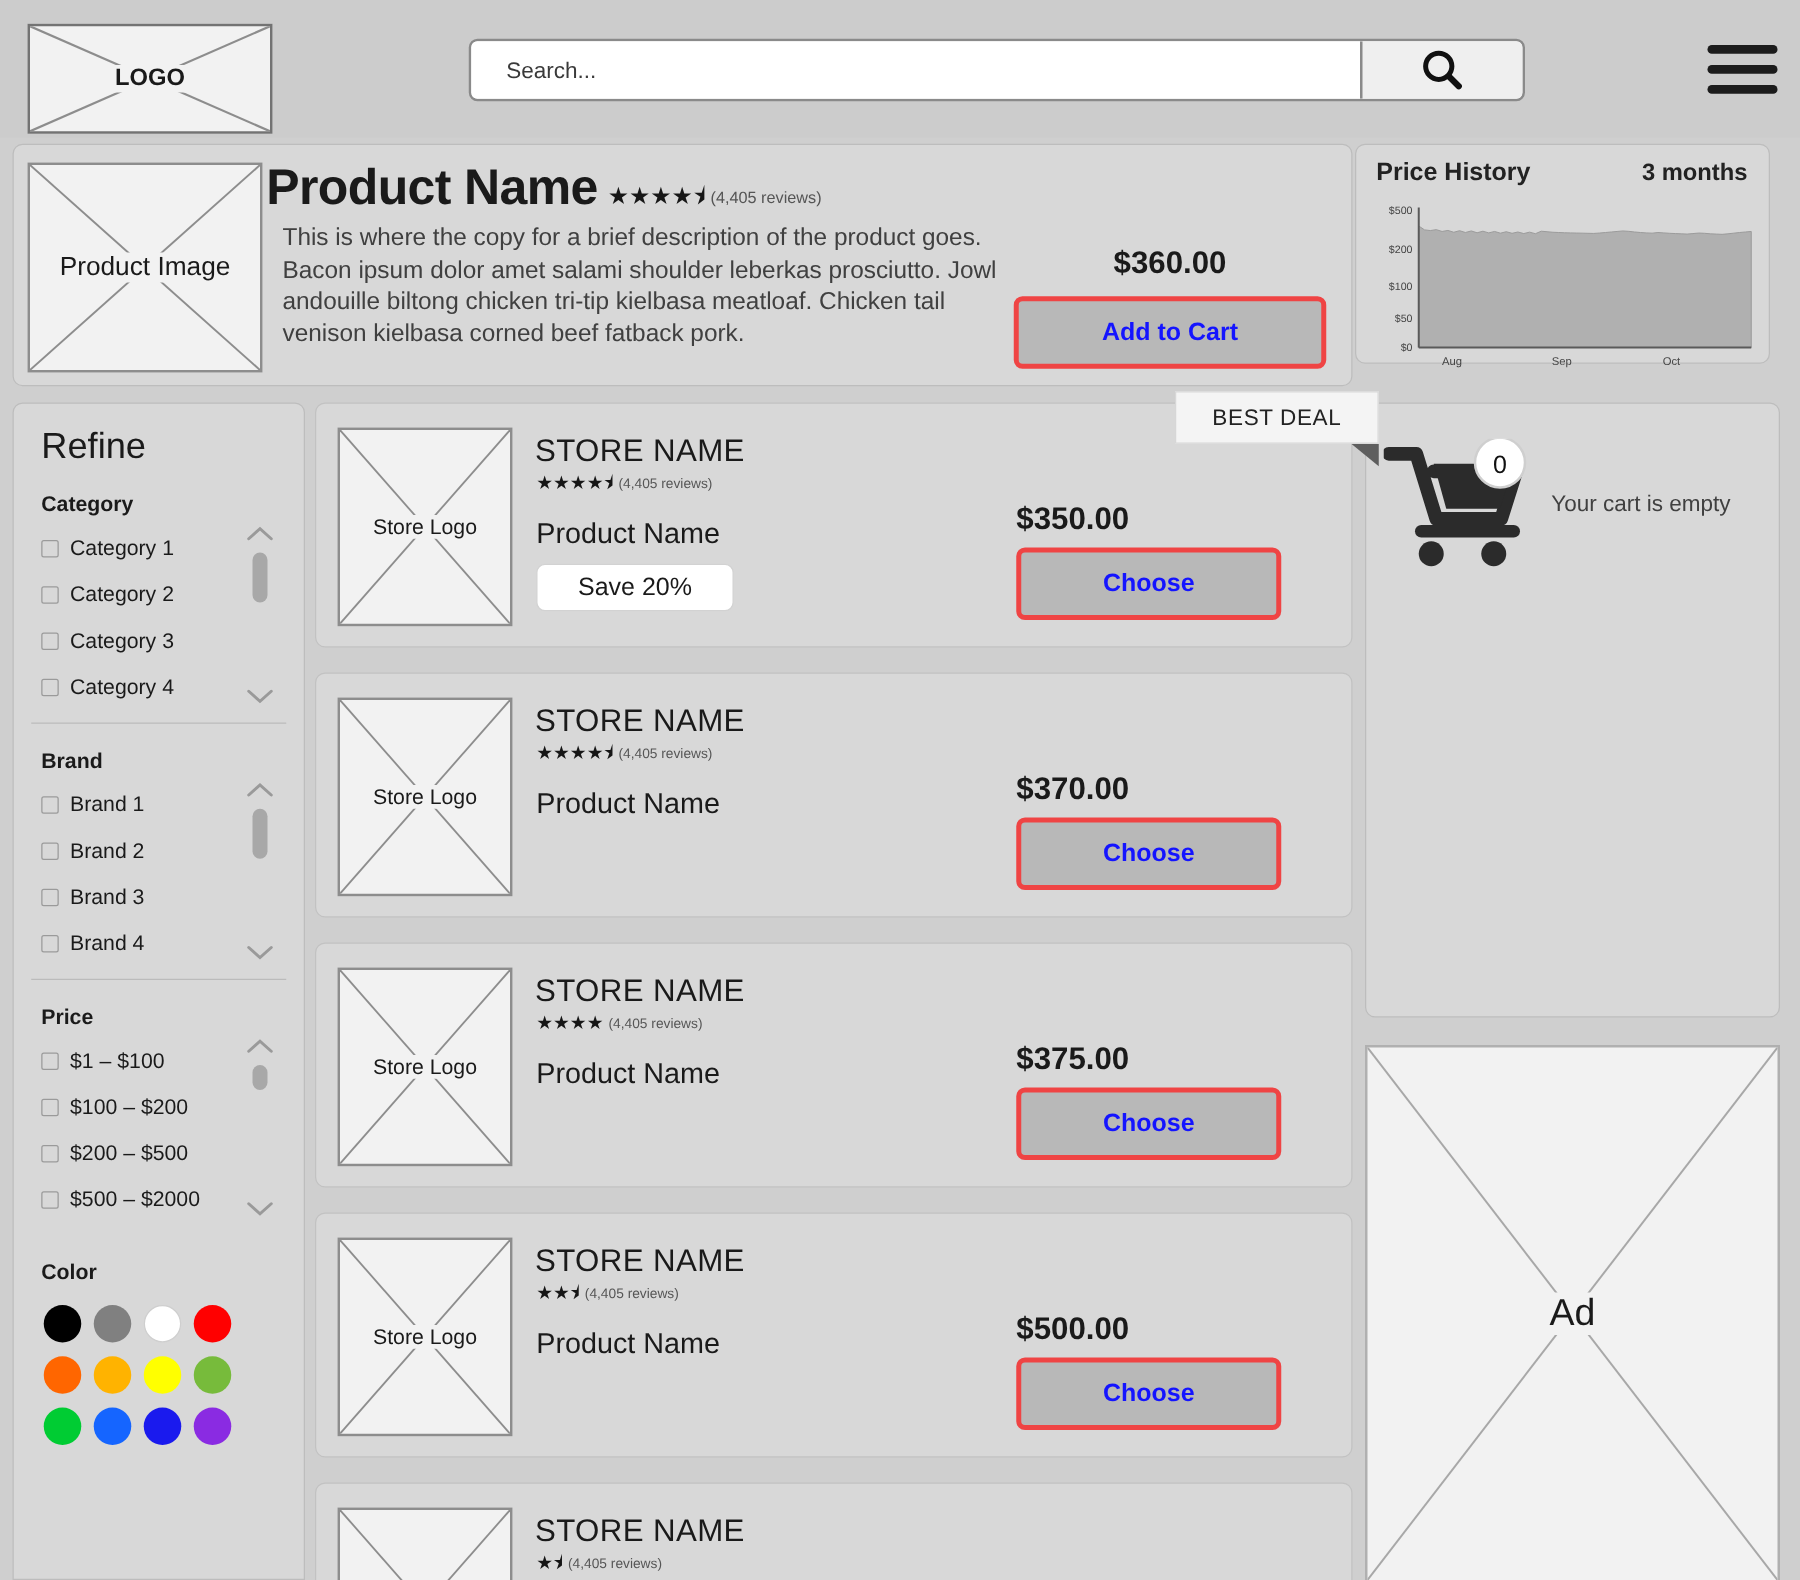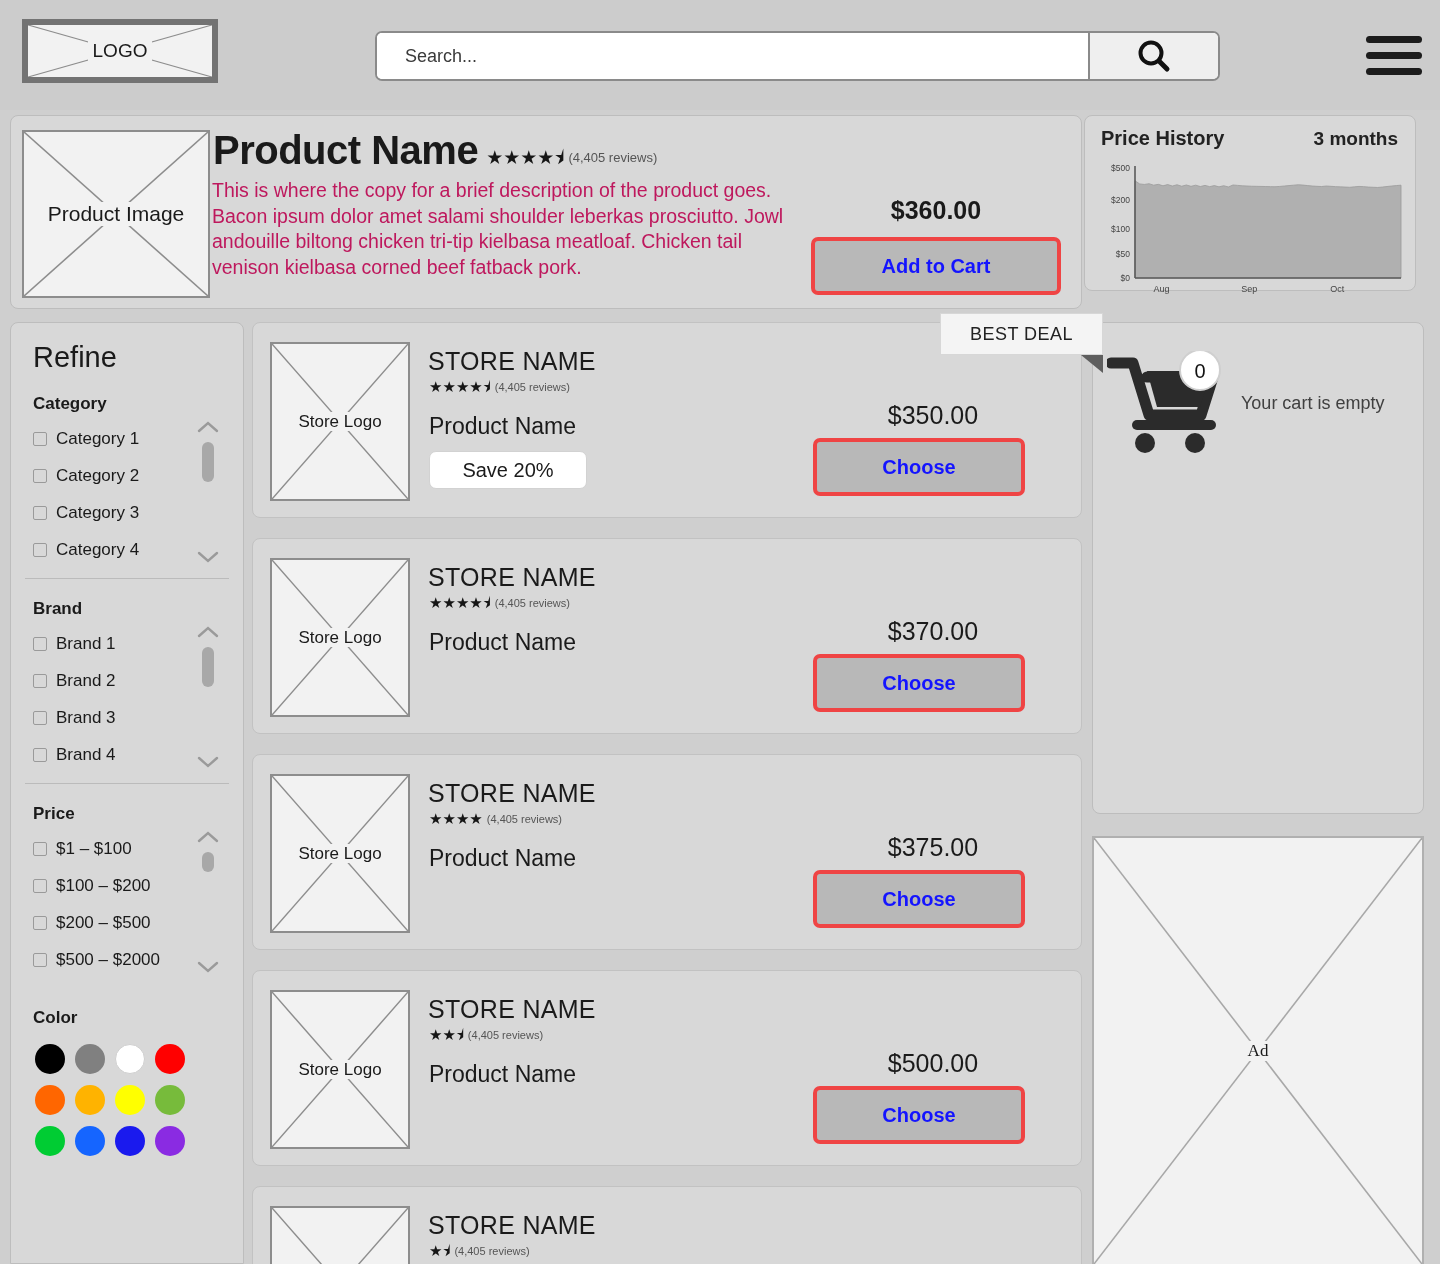--- a/index.html
+++ b/index.html
@@ -9,22 +9,22 @@
     font-family: "Liberation Sans", sans-serif;
     overflow: hidden;
   }
 
   
   .header {
     position: absolute; left: 0; top: 0; width: 1440px; height: 110px;
     background: #cccccc;
   }
   .logo-box {
-    position: absolute; left: 22px; top: 19px; width: 196px; height: 64px;
-    background: #f2f2f2; border: 6px solid #737373;
+    position: absolute; left: 22px; top: 19px; width: 196px; height: 88px;
+    background: #f2f2f2; border: 2px solid #737373; font-weight: bold;
   }
   .xbox { position: relative; background: #f2f2f2; }
   .xbox svg { position: absolute; left: 0; top: 0; width: 100%; height: 100%; }
   .xbox .xlabel {
     position: absolute; left: 0; top: 0; width: 100%; height: 100%;
     display: flex; align-items: center; justify-content: center;
     color: #1a1a1a;
   }
   .xbox .xlabel span { background: #f2f2f2; padding: 0 5px; line-height: 1.15; text-align: center; }
   .logo-box .xlabel span { font-size: 19px; }
@@ -68,22 +68,22 @@
     position: absolute; left: 202px; top: 12px; display: flex; align-items: baseline; gap: 8px;
   }
   .product-title { font-size: 40px; font-weight: bold; color: #1a1a1a; letter-spacing: -0.5px; }
   .rating { display: inline-flex; align-items: center; gap: 4px; }
   .stars { letter-spacing: 0px; color: #161616; line-height: 1; }
   .reviews { color: #555; }
   .product-title-row .stars { font-size: 19px; }
   .product-title-row .reviews { font-size: 13px; }
 
   .product-desc {
-    position: absolute; left: 201px; top: 62px; width: 588px;
-    font-size: 19.5px; line-height: 25.5px; color: #be185d;
+    position: absolute; left: 215px; top: 62px; width: 588px;
+    font-size: 19.5px; line-height: 25.5px; color: #404040;
   }
 
   .price-col { position: absolute; left: 800px; top: 80px; width: 250px; text-align: center; }
   .price-big { font-size: 25px; font-weight: bold; color: #1a1a1a; }
   .btn-gray {
     display: block; width: 100%; margin-top: 12px; height: 58px;
     background: #b8b8b8; border: 4px solid #ef4444; border-radius: 7px;
     color: #1414ff; font-size: 20px; font-weight: bold; cursor: pointer;
     font-family: "Liberation Sans", sans-serif;
   }
@@ -141,22 +141,22 @@
   .store-rating { position: absolute; left: 176px; top: 56px; display: flex; align-items: center; gap: 4px; }
   .store-rating .stars { font-size: 15px; }
   .store-rating .reviews { font-size: 11px; }
   .store-product { position: absolute; left: 176px; top: 90px; font-size: 23px; color: #1a1a1a; }
   .save-badge {
     position: absolute; left: 176px; top: 128px; width: 158px; height: 38px;
     background: #ffffff; border: 1px solid #d2d2d2; border-radius: 7px;
     display: flex; align-items: center; justify-content: center;
     font-size: 20px; color: #1a1a1a; cursor: pointer;
   }
-  .store-price { position: absolute; left: 560px; top: 78px; width: 240px; text-align: center;
-                 font-size: 25px; font-weight: normal; color: #1a1a1a; }
+  .store-price { position: absolute; left: 560px; top: 78px; width: 240px; text-align: left;
+                 font-size: 25px; font-weight: bold; color: #1a1a1a; }
   .store-choose { position: absolute; left: 560px; top: 115px; width: 212px; height: 58px; margin: 0; }
 
   .ribbon {
     position: absolute; right: -22px; top: -10px; width: 163px; height: 42px;
     background: #f4f4f4; border: 1px solid #d7d7d7;
     display: flex; align-items: center; justify-content: center;
     font-size: 18px; color: #222; letter-spacing: 0.5px; z-index: 5;
   }
   .ribbon-fold {
     position: absolute; right: -22px; top: 32px; width: 0; height: 0;
@@ -168,21 +168,21 @@
     position: absolute; left: 1092px; top: 322px; width: 332px; height: 492px;
   }
   .cart-row { position: absolute; left: 14px; top: 28px; display: flex; align-items: center; gap: 14px; }
   .cart-empty { font-size: 18px; color: #404040; }
   .cart-checkout { position: absolute; left: 14px; bottom: 20px; width: 304px; height: 56px; margin: 0; }
 
   .ad-box {
     position: absolute; left: 1092px; top: 836px; width: 332px; height: 430px;
     border: 2px solid #b0b0b0;
   }
-  .ad-box .xlabel span { font-size: 17px; font-family: Liberation Serif, serif; }
+  .ad-box .xlabel span { font-size: 30px; }
 </style>
 </head>
 <body>
 
 <div class="header">
 
   <div class="logo-box xbox">
     <svg viewBox="0 0 196 72" preserveAspectRatio="none">
       <line x1="0" y1="0" x2="196" y2="72" stroke="#8d8d8d" stroke-width="1.6"></line>
       <line x1="196" y1="0" x2="0" y2="72" stroke="#8d8d8d" stroke-width="1.6"></line>

